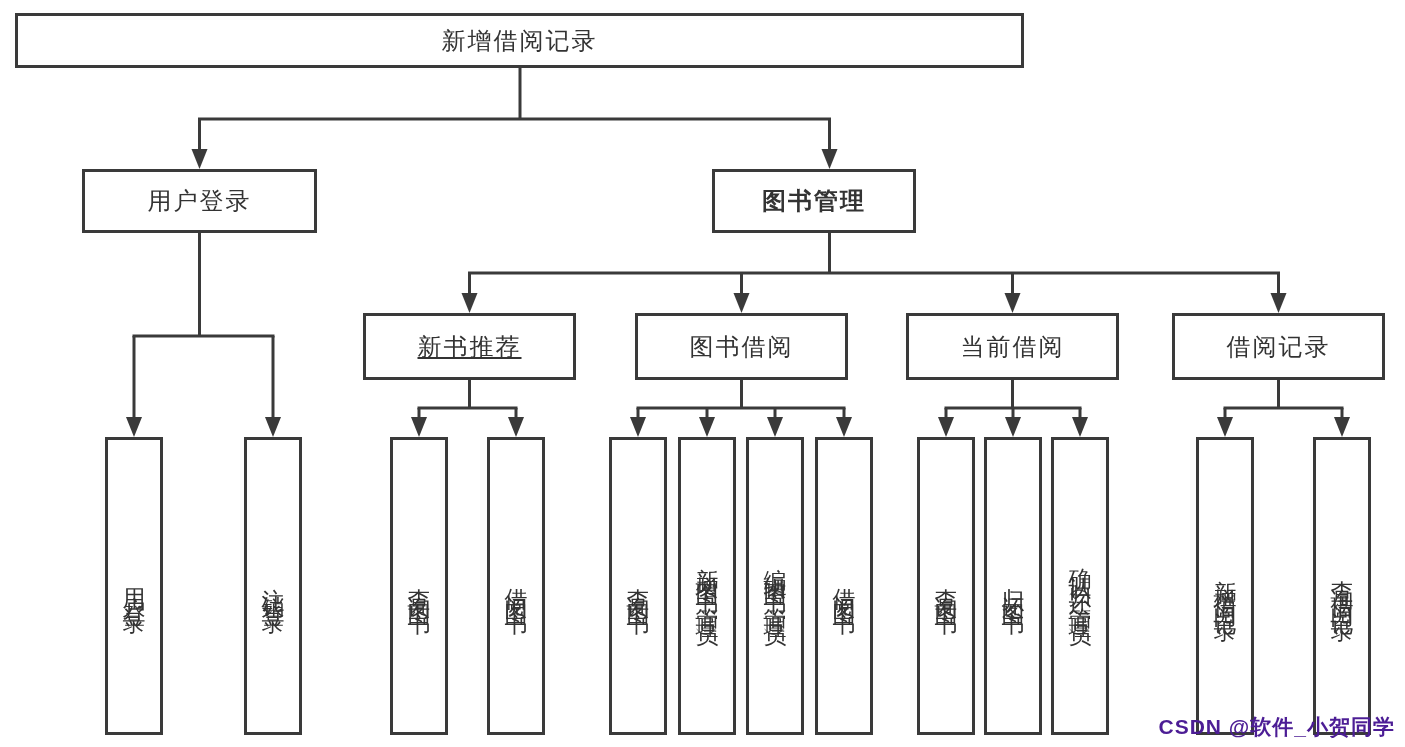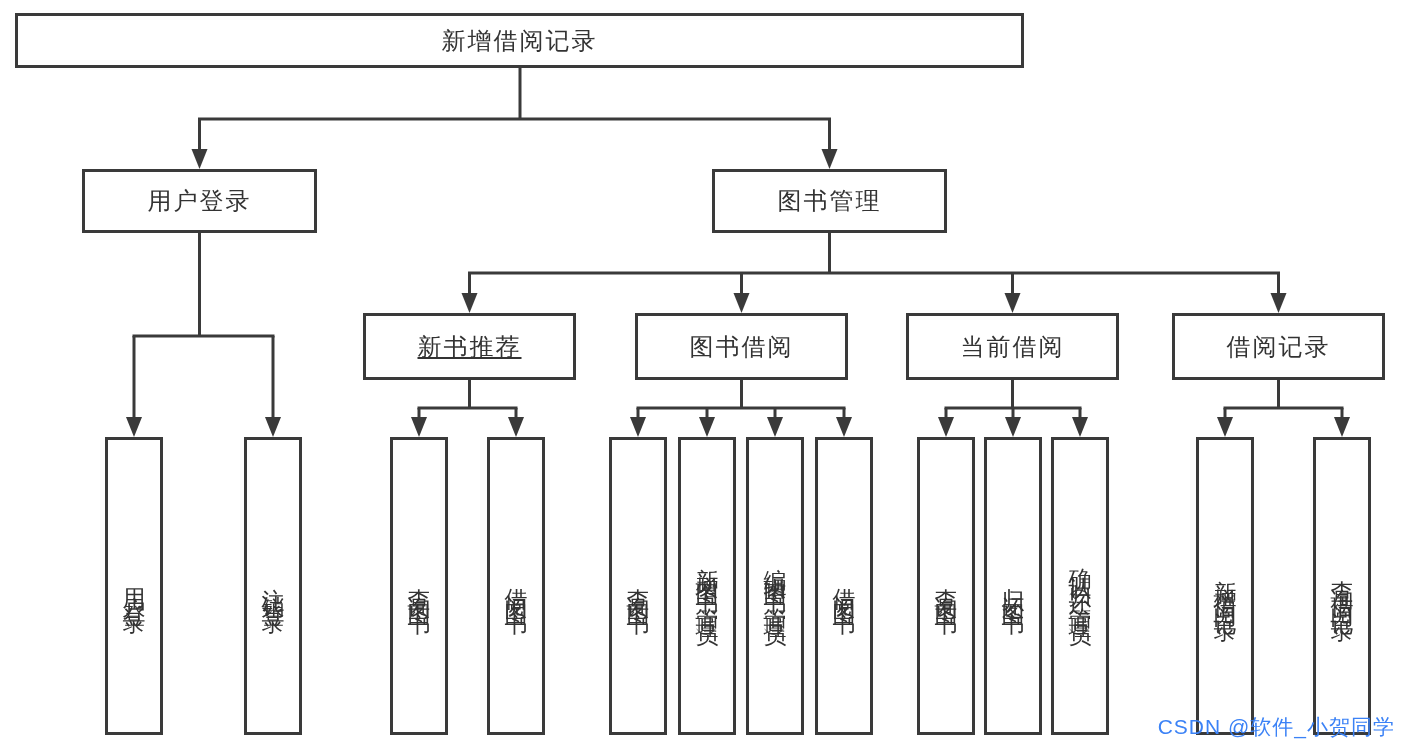--- a/index.html
+++ b/index.html
@@ -51,22 +51,23 @@
     line-height: 1;
     color: #333333;
     white-space: nowrap;
   }
   .watermark {
     position: absolute;
     right: 10px;
     bottom: 6px;
     font-size: 21px;
     letter-spacing: 1px;
-    color: #3b82f6;
+    color: #4c1d95;
     white-space: nowrap;
+    font-weight: bold;
   }
 </style>
 </head>
 <body>
 
 <div id="canvas">
 
   <svg id="connectors" viewBox="0 0 1405 747" xmlns="http://www.w3.org/2000/svg">
     <g stroke="#3a3a3a" stroke-width="3" fill="#3a3a3a">
 
@@ -145,21 +146,21 @@
     </g>
   </svg>
 
   <div class="node h" style="left:15px; top:13px; width:1009px; height:55px;">
     <span>新增借阅记录</span>
   </div>
 
   <div class="node h" style="left:82px; top:169px; width:235px; height:64px;">
     <span>用户登录</span>
   </div>
-  <div class="node h" style="left:712px; top:169px; width:235px; height:64px;">
+  <div class="node h" style="left:712px; top:169px; width:204px; height:64px;font-weight:bold;">
     <span>图书管理</span>
   </div>
 
   <div class="node h" style="left:363px; top:313px; width:213px; height:67px;text-decoration:underline;">
     <span>新书推荐</span>
   </div>
   <div class="node h" style="left:906px; top:313px; width:213px; height:67px;">
     <span>当前借阅</span>
   </div>
   <div class="node h" style="left:635px; top:313px; width:213px; height:67px;">

